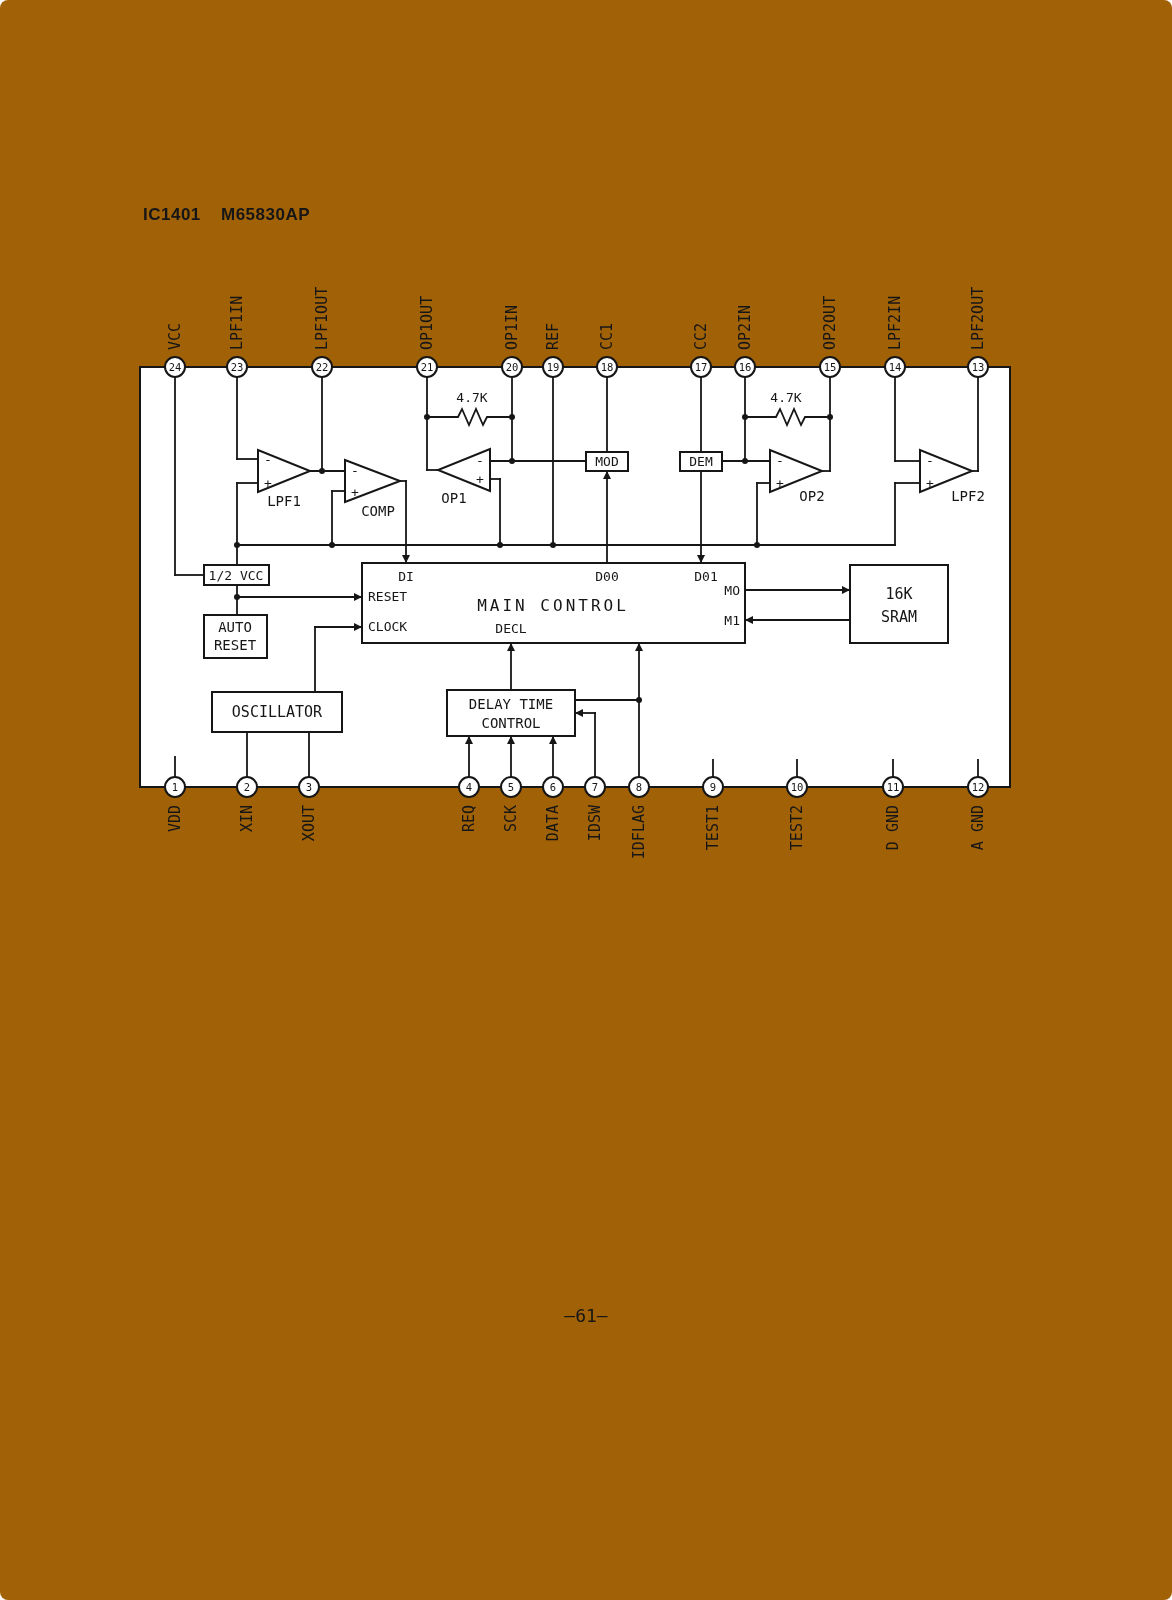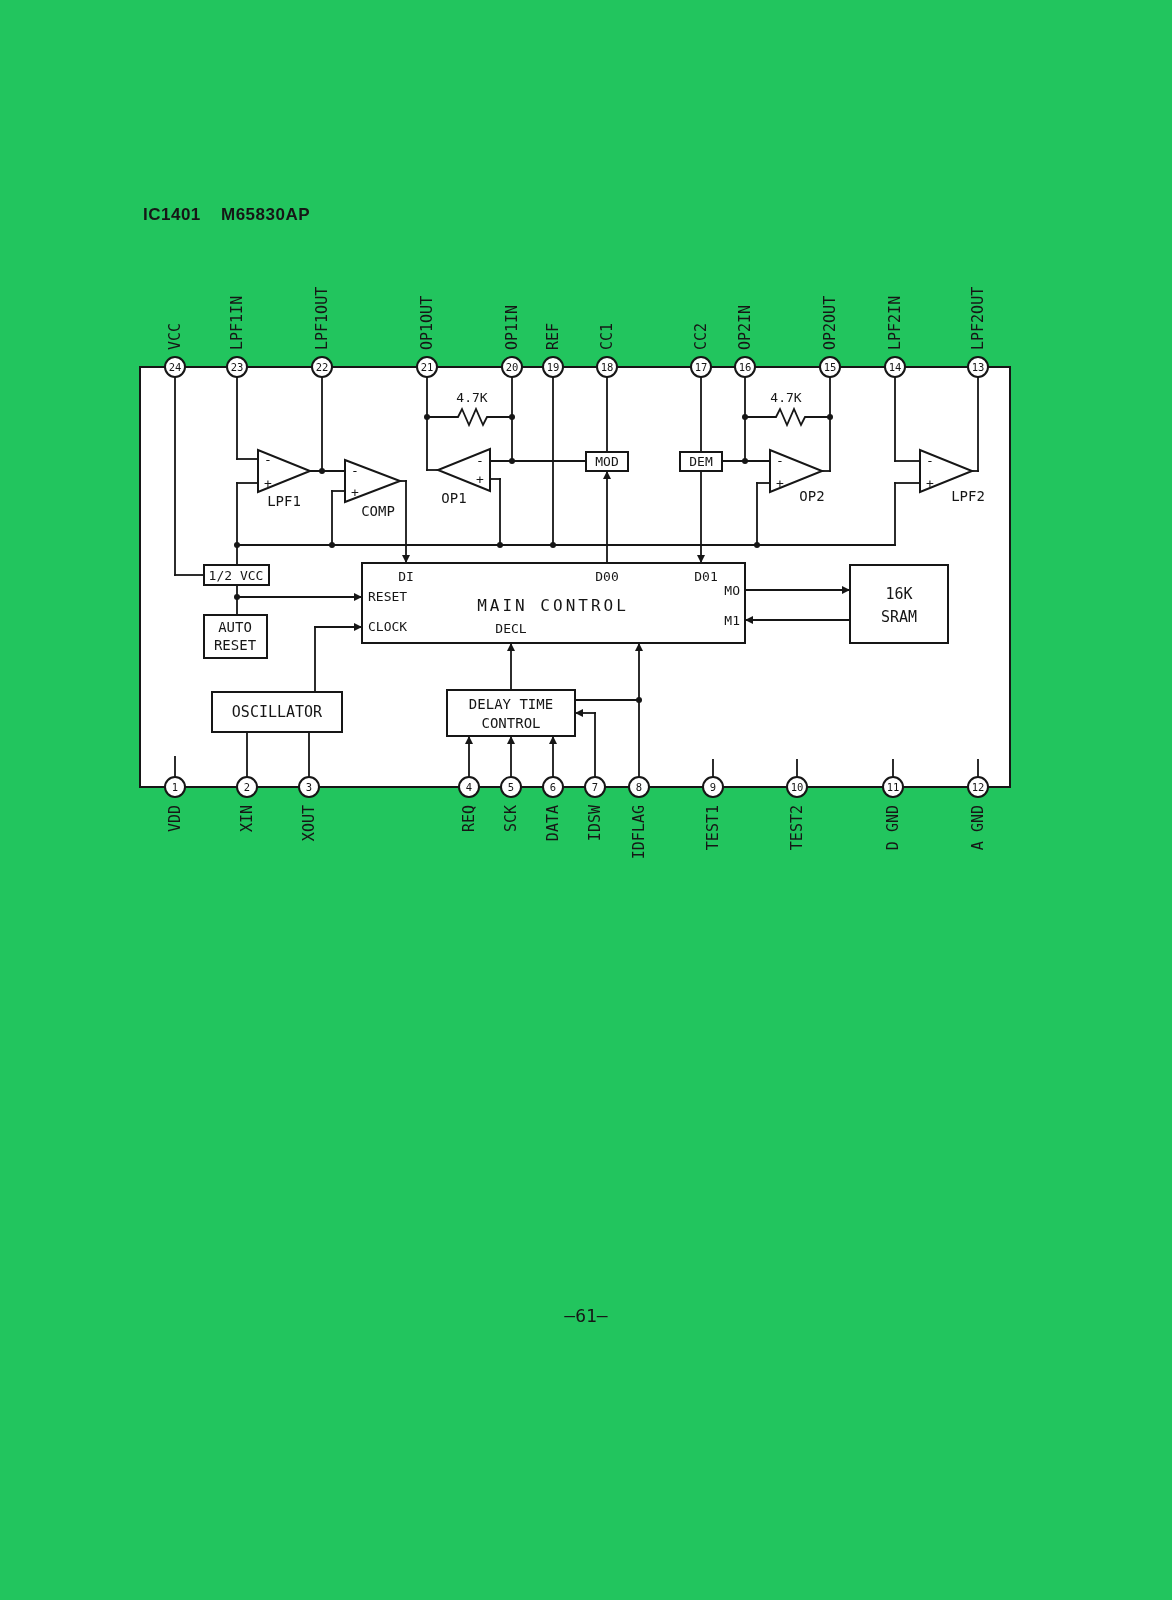--- a/index.html
+++ b/index.html
@@ -1,16 +1,16 @@
 <!DOCTYPE html>
 <html><head>
 <meta charset="utf-8">
 <style>
   html,body{margin:0;padding:0;background:#ffffff;}
-  .page{position:relative;width:1172px;height:1600px;background:#22c55e;}
+  .page{position:relative;width:1172px;height:1600px;background:#a16207;border-radius:8px;}
   .box{fill:#ffffff;stroke:#161616;stroke-width:2;}
   .tri{fill:#ffffff;stroke:#161616;stroke-width:2;stroke-linejoin:miter;}
   .wire{stroke:#161616;stroke-width:1.8;fill:none;stroke-linecap:square;}
   .res{stroke:#161616;stroke-width:1.8;fill:none;stroke-linejoin:miter;}
   .dot{fill:#161616;stroke:none;}
   .arrow{fill:#161616;stroke:none;}
   .lbl{font-family:"DejaVu Sans Mono",monospace;fill:#161616;}
   .s10{font-size:10.5px;}
   .s13{font-size:13px;}
   .s14{font-size:14px;}

